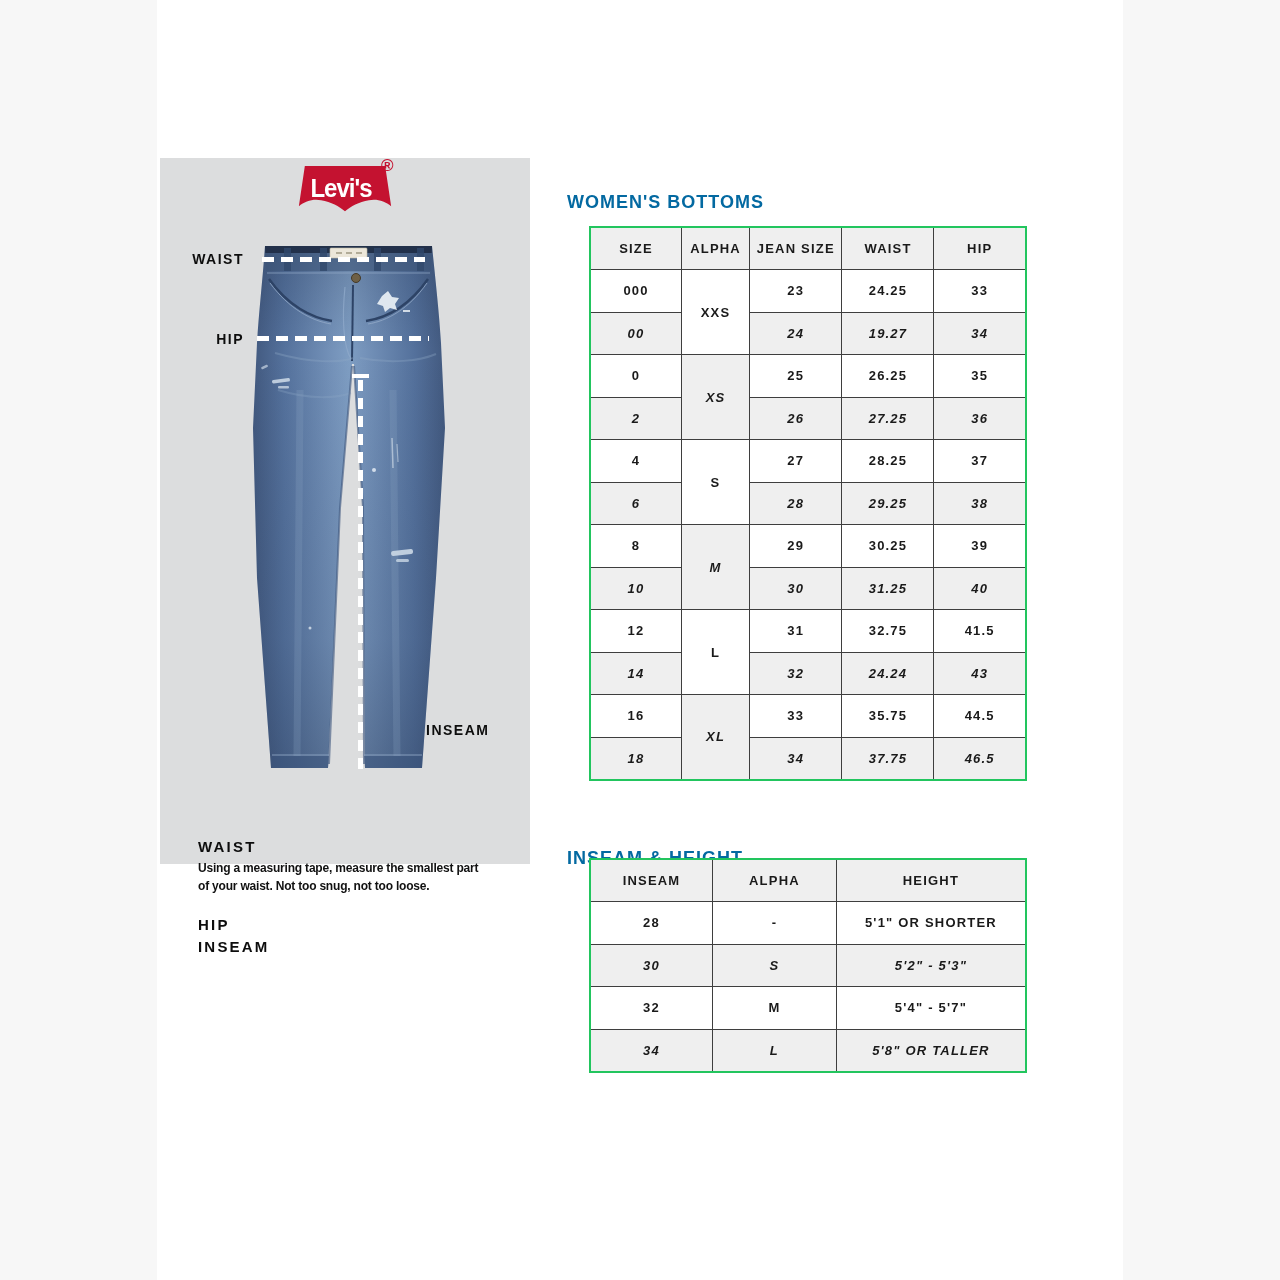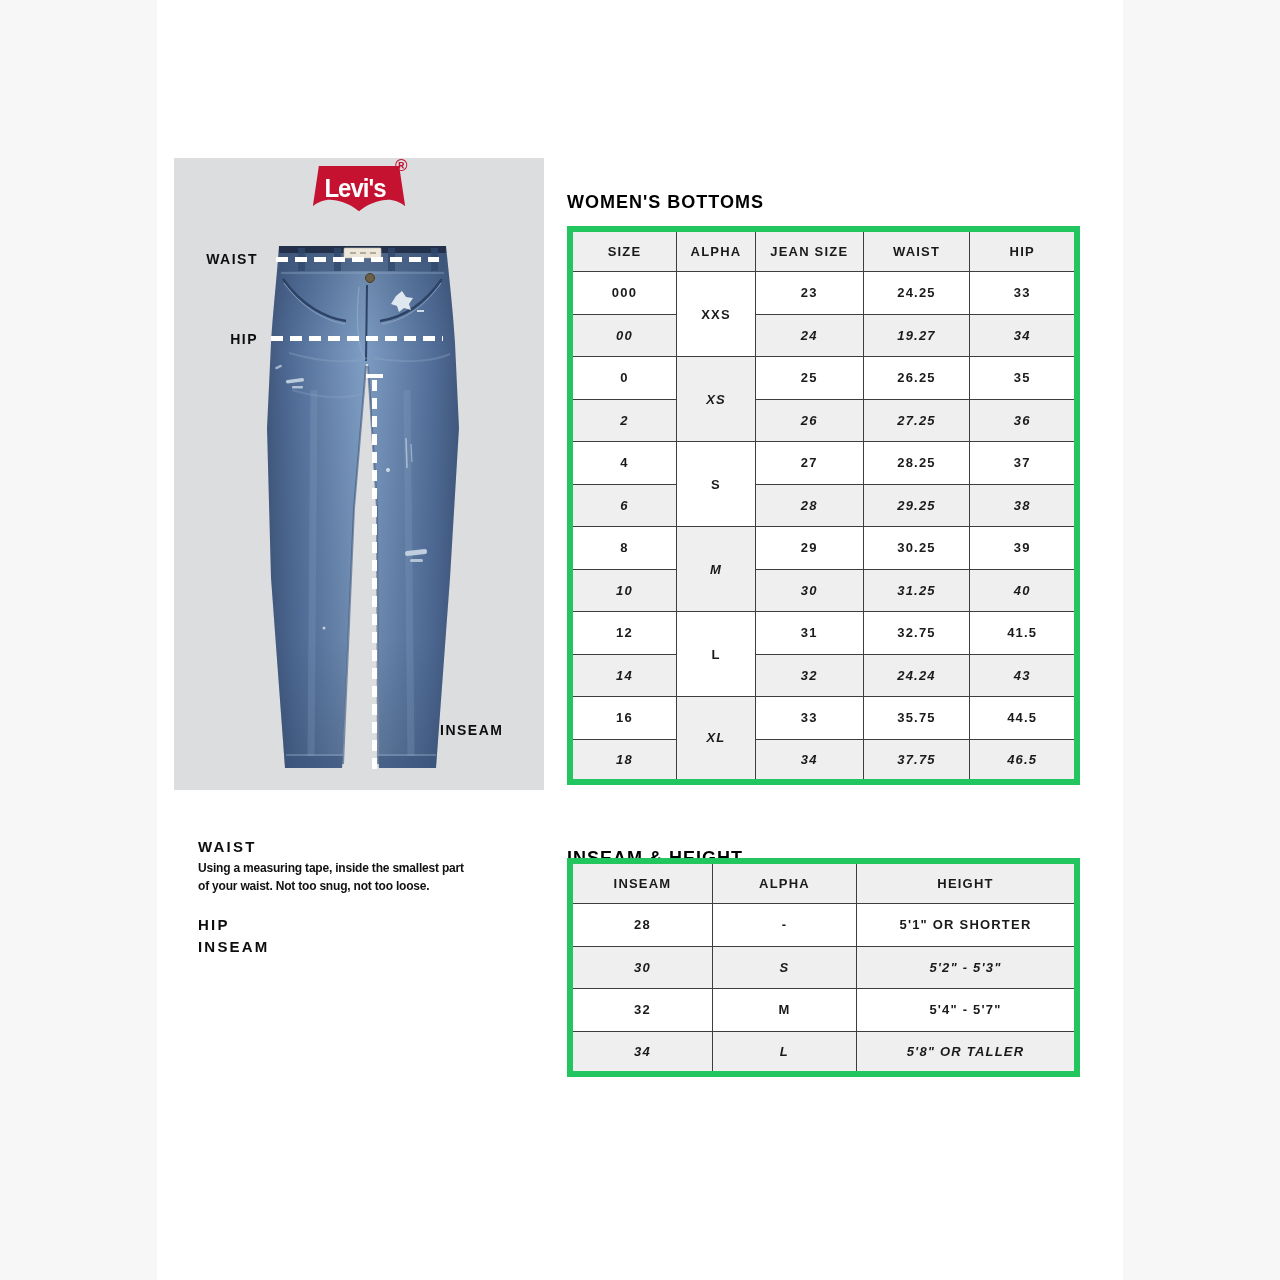--- a/index.html
+++ b/index.html
@@ -5,21 +5,21 @@
   :root{
     --red:#c41230; --panel:#dcddde; --margin:#f7f7f7; --shade:#efefef;
     --border:#3e3e3e; --ink:#1a1a1a;
   }
   *{box-sizing:border-box;margin:0;padding:0;}
   body{background:var(--margin);font-family:"Liberation Sans",sans-serif;}
   .canvas{position:relative;width:1280px;height:1280px;background:var(--margin);overflow:hidden;}
   .content{position:absolute;left:157px;top:0;width:966px;height:1280px;background:#ffffff;}
 
   
-  .panel{position:absolute;left:17px;top:158px;width:370px;height:632px;background:var(--panel);}
+  .panel{position:absolute;left:3px;top:158px;width:370px;height:706px;background:var(--panel);}
   .logo{position:absolute;left:128px;top:0;width:114px;height:62px;}
   .logo svg.batwing{position:absolute;left:0;top:8px;width:114px;height:47px;display:block;}
   .logo .logo-word{position:absolute;left:0;top:16px;width:106px;text-align:center;color:#fff;
     font-weight:bold;font-size:24px;letter-spacing:-1px;transform:scaleY(1.08);}
   .logo .reg{position:absolute;left:93px;top:-2px;color:var(--red);font-size:17px;font-weight:bold;}
 
   .mlabel{position:absolute;font-weight:bold;font-size:14px;letter-spacing:1.5px;color:#0d0d0d;}
   .mlabel.right{ text-align:right;}
   .dash-h{position:absolute;height:5px;
     background:repeating-linear-gradient(90deg,#fff 0,#fff 12px,rgba(0,0,0,0) 12px,rgba(0,0,0,0) 19px);}
@@ -29,25 +29,25 @@
   .jeans-svg{position:absolute;left:0;top:0;width:370px;height:646px;}
 
   
   .guide{position:absolute;left:41px;top:838px;width:365px;color:#0d0d0d;}
   .guide h3{font-size:15px;font-weight:bold;letter-spacing:2.2px;margin-bottom:5px;}
   .guide p{font-size:12px;font-weight:bold;letter-spacing:-0.2px;line-height:17.5px;
     white-space:pre-line;margin-bottom:21px;color:#111;}
 
   
   .col-title{position:absolute;left:410px;font-size:18px;font-weight:bold;
-    letter-spacing:1px;color:#000000;}
+    letter-spacing:1px;color:#0369a1;}
   #bottoms-title{top:192px;}
   #inseam-title{top:826px;margin-top:22px;}
-  table{position:absolute;left:410px;width:513px;border-collapse:collapse;
-    border:6px solid #22c55e;table-layout:fixed;background:#fff;}
+  table{position:absolute;left:432px;width:438px;border-collapse:collapse;
+    border:2px solid #22c55e;table-layout:fixed;background:#fff;}
   #bottoms-table{top:226px;}
   #inseam-table{top:858px;}
   th,td{border:1px solid var(--border);height:42.5px;text-align:center;vertical-align:middle;
     font-size:13px;font-weight:bold;letter-spacing:1.2px;color:var(--ink);padding:0 2px;}
   th{background:var(--shade);}
   td.shade{background:var(--shade);font-style:italic;}
 </style>
 </head>
 <body>
 
@@ -153,21 +153,21 @@
       <div class="dash-h" style="left:97px;top:178px;width:172px"></div>
 
       <div class="dash-cap" style="left:192px;top:216px;width:17px;height:4px"></div>
       <div class="dash-v" style="left:198px;top:222px;height:392px"></div>
       <div class="mlabel" style="left:266px;top:564px">INSEAM</div>
     </div>
 
     <div class="guide" id="guide">
         <div>
           <h3>WAIST</h3>
-          <p>Using a measuring tape, inside the smallest part
+          <p>Using a measuring tape, measure the smallest part
 of your waist. Not too snug, not too loose.</p>
         </div>
         <div>
           <h3>HIP</h3>
         </div>
         <div>
           <h3>INSEAM</h3>
         </div>
       </div>
 

